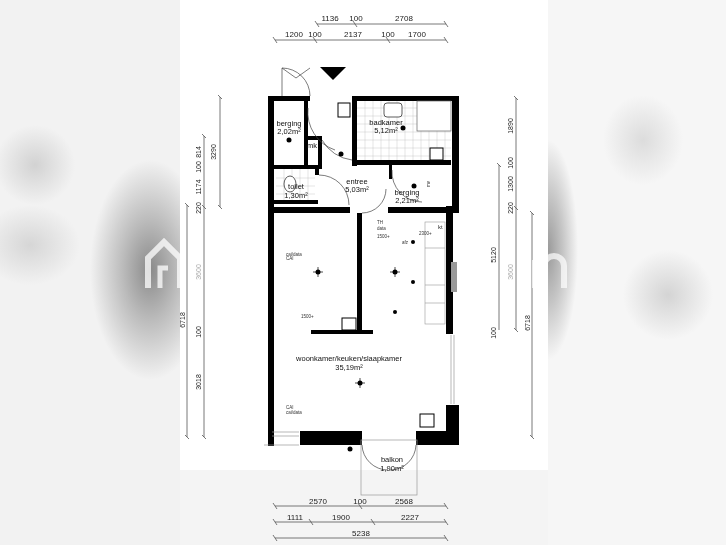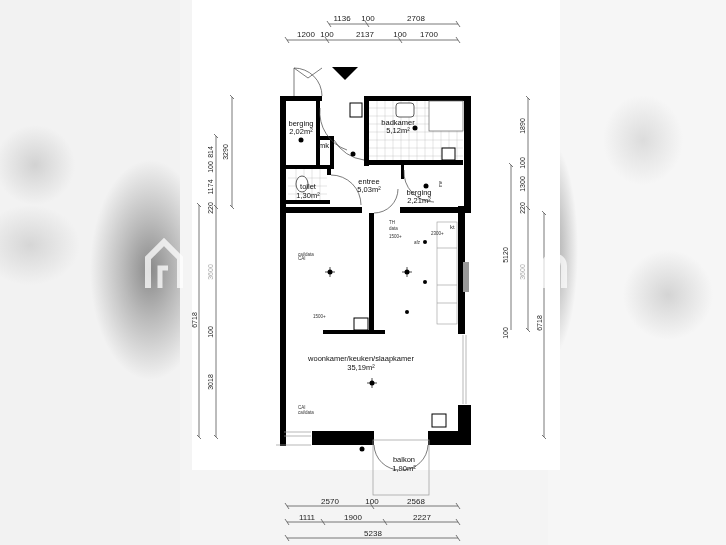--- a/index.html
+++ b/index.html
@@ -8,21 +8,21 @@
   .blur-left { left:0; background:
       radial-gradient(ellipse 60px 110px at 150px 270px, #8a8a8a 0%, rgba(150,150,150,0.6) 45%, rgba(240,240,240,0) 100%),
       radial-gradient(ellipse 40px 40px at 35px 165px, #d2d2d2 0%, rgba(240,240,240,0) 100%),
       radial-gradient(ellipse 50px 40px at 30px 245px, #d6d6d6 0%, rgba(240,240,240,0) 100%),
       #f2f2f2; }
   .blur-right { right:0; width:178px; background:
       radial-gradient(ellipse 30px 110px at 0px 250px, #9a9a9a 0%, rgba(150,150,150,0.5) 50%, rgba(240,240,240,0) 100%),
       radial-gradient(ellipse 40px 45px at 95px 140px, #dcdcdc 0%, rgba(240,240,240,0) 100%),
       radial-gradient(ellipse 45px 45px at 120px 295px, #d4d4d4 0%, rgba(240,240,240,0) 100%),
       #f6f6f6; }
-  .sheet { position:absolute; left:192px; top:0; width:368px; height:470px; background:#ffffff; }
+  .sheet { position:absolute; left:180px; top:0; width:368px; height:470px; background:#ffffff; }
   svg text { font-family:"Liberation Sans", sans-serif; }
   .watermark { position:absolute; left:140px; top:236px; width:440px; height:60px; pointer-events:none; }
 </style>
 </head>
 <body>
 
 <div class="blur-bg blur-left"></div>
 <div class="blur-bg blur-right"></div>
 
 <div class="sheet">

